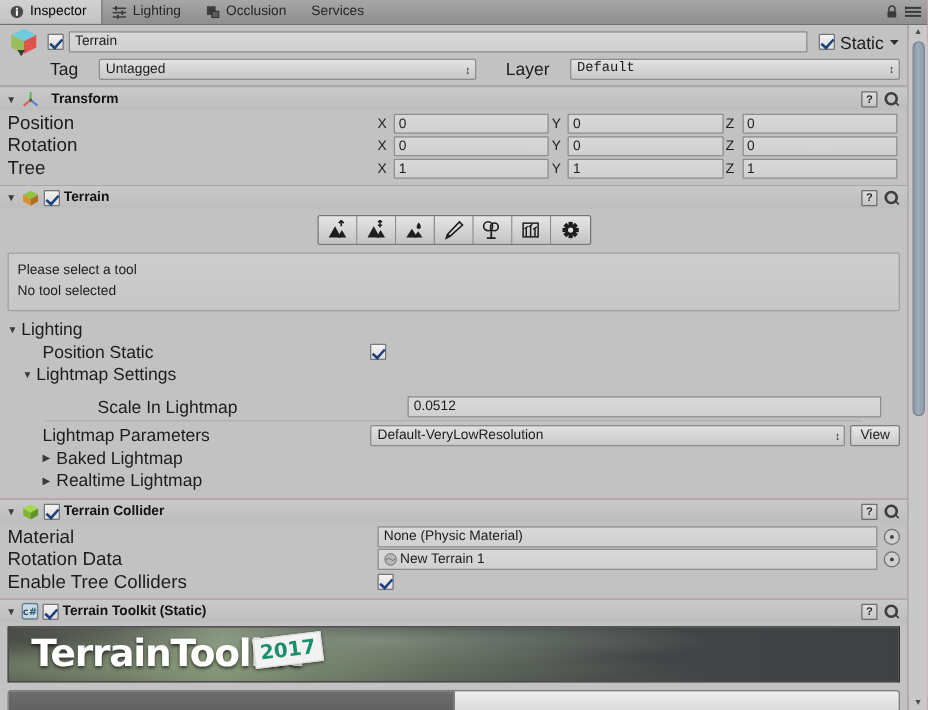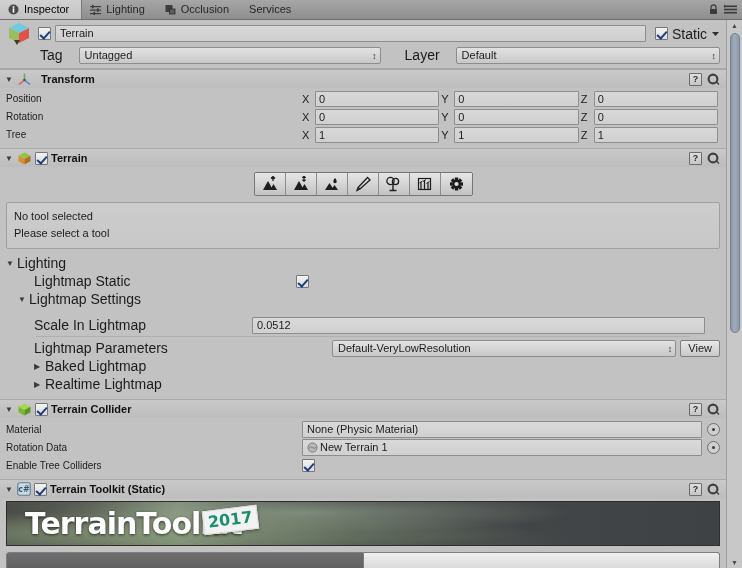--- a/index.html
+++ b/index.html
@@ -147,21 +147,21 @@
     color: #2c2c2c; font-size: 9px; font-weight: bold;
     text-align: center; line-height: 11px;
   }
 
   .comp-body { padding: 2px 6px 4px 6px; }
 
   .row {
     display: flex; align-items: center;
     height: 17px; margin-bottom: 1px;
   }
-  .row-label { width: 296px; font-size: 10px; color: #1c1c1c; white-space: nowrap; }
+  .row-label { width: 296px; font-size: 15px; color: #1c1c1c; white-space: nowrap; }
   .num-group { display: flex; align-items: center; flex: 1; gap: 0; }
   .axis { width: 13px; font-size: 11px; color: #1c1c1c; text-align: left; }
   .numfield {
     flex: 1;
     height: 16px;
     background: linear-gradient(to bottom,#d8d8d8,#d0d0d0);
     border: 1px solid #8d8d8d;
     border-radius: 1px;
     padding: 0 3px;
     font-size: 11px; color: #1c1c1c; line-height: 14px;
@@ -387,21 +387,21 @@
       <span class="ico">
         <svg width="9" height="9" viewBox="0 0 9 9">
               <path d="M1 3 L8 3 L4.5 7 Z" fill="#2e2e2e"></path>
             </svg>
       </span>
     </div>
     <div class="go-row2">
       <span class="lbl">Tag</span>
       <span class="dropdown" style="width:302px;">Untagged</span>
       <span class="lbl" style="margin-left:8px;">Layer</span>
-      <span class="dropdown" style="flex:1;">Default</span>
+      <span class="dropdown" style="flex:1;font-family:Liberation Mono, monospace;">Default</span>
     </div>
   </div>
 
   <div class="comp">
     <div class="comp-header">
       <span class="foldout">▼</span>
       <span class="ico">
         <svg width="15" height="15" viewBox="0 0 15 15">
           <line x1="7.5" y1="8" x2="7.5" y2="1.5" stroke="#56b84a" stroke-width="1.6"></line>
           <line x1="7.5" y1="8" x2="2" y2="12.5" stroke="#e25c4e" stroke-width="1.6"></line>
@@ -534,51 +534,51 @@
               <rect x="7.8" y="1.5" width="3.4" height="13" transform="rotate(45 9.5 8)"></rect>
               <rect x="3" y="6.3" width="13" height="3.4" transform="rotate(45 9.5 8)"></rect>
             </g>
             <circle cx="9.5" cy="8" r="2.1" fill="#e0e0e0"></circle>
           </svg>
         </div>
       </div>
     </div>
 
     <div class="infobox">
+      <div>Please select a tool</div>
       <div>No tool selected</div>
-      <div>Please select a tool</div>
     </div>
 
     <div class="sub-row" style="padding-left:6px;">
       <span class="tri">▼</span>
       <span class="lbl">Lighting</span>
     </div>
 
     <div class="sub-row">
-      <span class="lbl indent3" style="width:296px;">Lightmap Static</span>
+      <span class="lbl indent3" style="width:296px;">Position Static</span>
       <span class="chk on"></span>
     </div>
 
     <div class="sub-row" style="padding-left:18px;">
       <span class="tri">▼</span>
       <span class="lbl">Lightmap Settings</span>
     </div>
 
     <div style="height:4px;"></div>
     <div style="height:4px;"></div>
 
     <div class="sub-row">
-      <span class="lbl indent3" style="width:252px;">Scale In Lightmap</span>
+      <span class="lbl indent3" style="width:282px;margin-left:44px;">Scale In Lightmap</span>
       <span class="valfield" style="margin-right:21px;">0.0512</span>
     </div>
 
     <div class="sep-line"></div>
 
     <div class="sub-row">
-      <span class="lbl indent3" style="width:332px;">Lightmap Parameters</span>
+      <span class="lbl indent3" style="width:296px;">Lightmap Parameters</span>
       <span class="dropdown" style="flex:1;">Default-VeryLowResolution</span>
       <span class="btn-small" style="margin-right:6px;">View</span>
     </div>
 
     <div class="sub-row" style="padding-left:34px;">
       <span class="tri">▶</span>
       <span class="lbl">Baked Lightmap</span>
     </div>
     <div class="sub-row" style="padding-left:34px;">
       <span class="tri">▶</span>

